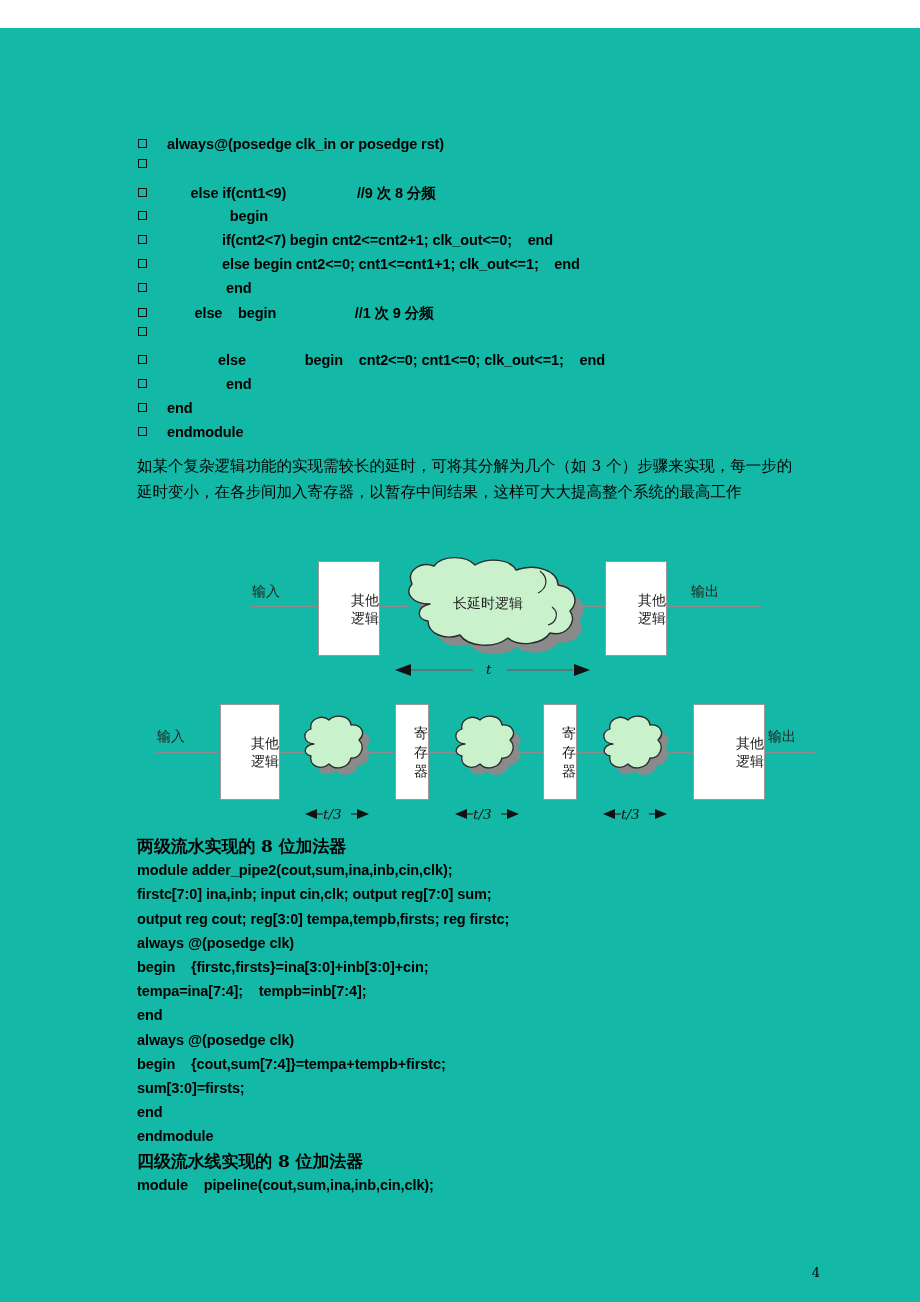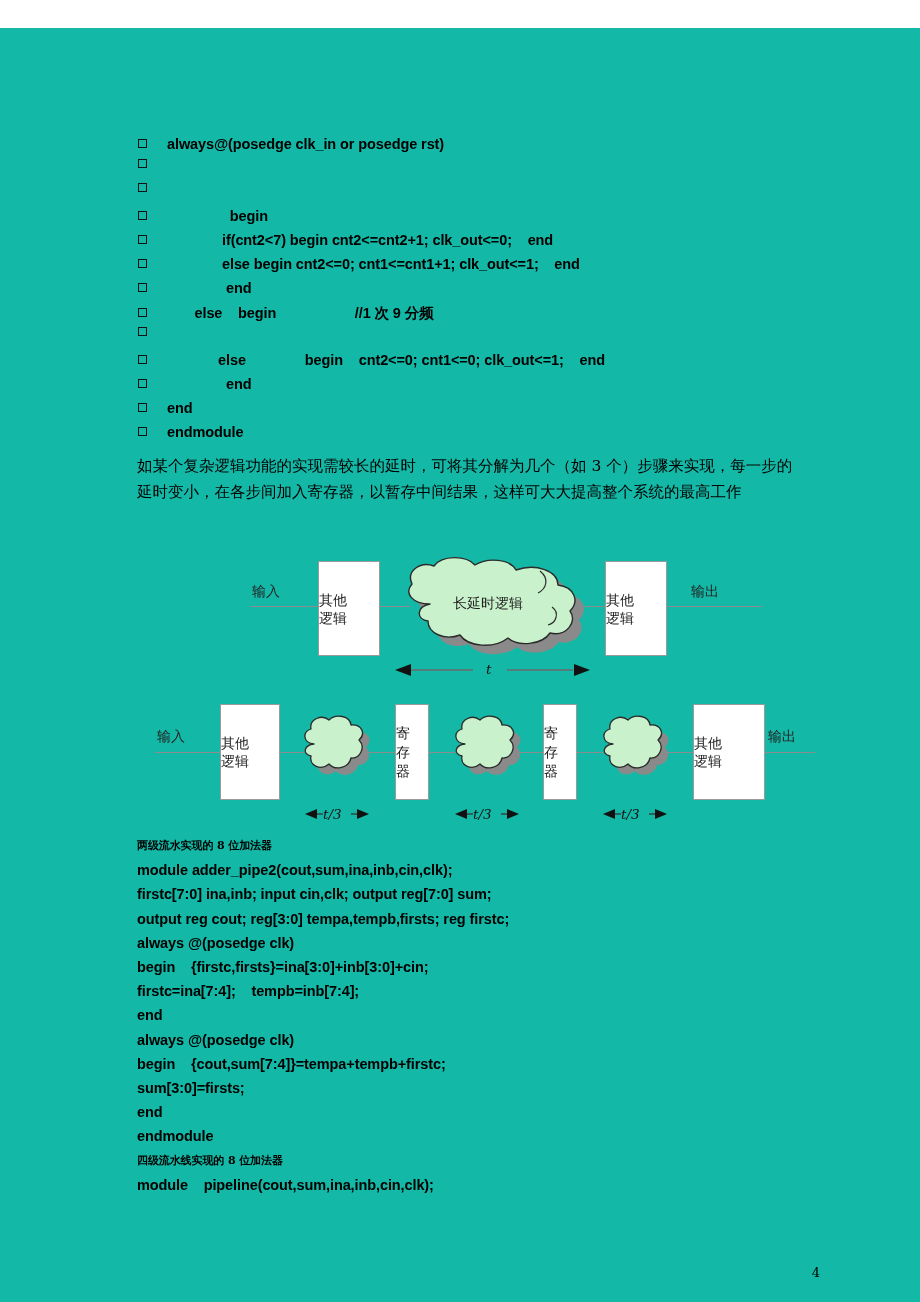--- a/index.html
+++ b/index.html
@@ -95,21 +95,21 @@
     color: #222;
     white-space: nowrap;
   }
   .vbox {
     position: absolute;
     border: 1.2px solid #9a9a9a;
     background: #ffffff;
     box-sizing: border-box;
     display: flex;
     flex-direction: column;
-    align-items: flex-start;
+    align-items: flex-end;
     justify-content: center;
     font-size: 14px;
     font-family: "DejaVu Serif", "Liberation Serif", serif;
     color: #1b1b1b;
     line-height: 18px;
   }
   .wire {
     position: absolute;
     height: 1.3px;
     background: #8c8c8c;
@@ -133,21 +133,21 @@
   .c2-line {
     font-size: 14.5px;
     font-weight: bold;
     line-height: 24.2px;
     white-space: pre;
     letter-spacing: -0.1px;
   }
   .c2-line.cntitle {
     font-family: "DejaVu Serif", "Liberation Serif", serif;
     font-weight: bold;
-    font-size: 11px;
+    font-size: 17px;
   }
 
   .pagenum {
     position: absolute;
     right: 100px;
     top: 1237px;
     font-size: 13px;
     font-family: "DejaVu Serif", "Liberation Serif", serif;
     color: #000;
   }
@@ -162,20 +162,21 @@
   <div class="code-list">
     <div class="code-line">
       <span class="bullet-sq"></span>
       <span class="code-txt">always@(posedge clk_in or posedge rst)</span>
     </div>
     <div class="code-line">
       <span class="bullet-sq"></span>
     </div>
     <div class="code-line">
       <span class="bullet-sq"></span>
+      <span class="code-txt">      else if(cnt1&lt;9)                  //9 次 8 分频</span>
     </div>
     <div class="code-line">
       <span class="bullet-sq"></span>
       <span class="code-txt">                begin</span>
     </div>
     <div class="code-line">
       <span class="bullet-sq"></span>
       <span class="code-txt">              if(cnt2&lt;7) begin cnt2&lt;=cnt2+1; clk_out&lt;=0;    end</span>
     </div>
     <div class="code-line">
@@ -360,21 +361,21 @@
     <div class="tlabel" style="left:466px; top:110px;">t/3</div>
   </div>
 
   <div class="code2">
     <div class="c2-line cntitle">两级流水实现的 8 位加法器</div>
     <div class="c2-line">module adder_pipe2(cout,sum,ina,inb,cin,clk);</div>
     <div class="c2-line">firstc[7:0] ina,inb; input cin,clk; output reg[7:0] sum;</div>
     <div class="c2-line">output reg cout; reg[3:0] tempa,tempb,firsts; reg firstc;</div>
     <div class="c2-line">always @(posedge clk)</div>
     <div class="c2-line">begin    {firstc,firsts}=ina[3:0]+inb[3:0]+cin;</div>
-    <div class="c2-line">firstc=ina[7:4];    tempb=inb[7:4];</div>
+    <div class="c2-line">tempa=ina[7:4];    tempb=inb[7:4];</div>
     <div class="c2-line">end</div>
     <div class="c2-line">always @(posedge clk)</div>
     <div class="c2-line">begin    {cout,sum[7:4]}=tempa+tempb+firstc;</div>
     <div class="c2-line">sum[3:0]=firsts;</div>
     <div class="c2-line">end</div>
     <div class="c2-line">endmodule</div>
     <div class="c2-line cntitle">四级流水线实现的 8 位加法器</div>
     <div class="c2-line">module    pipeline(cout,sum,ina,inb,cin,clk);</div>
   </div>
 

